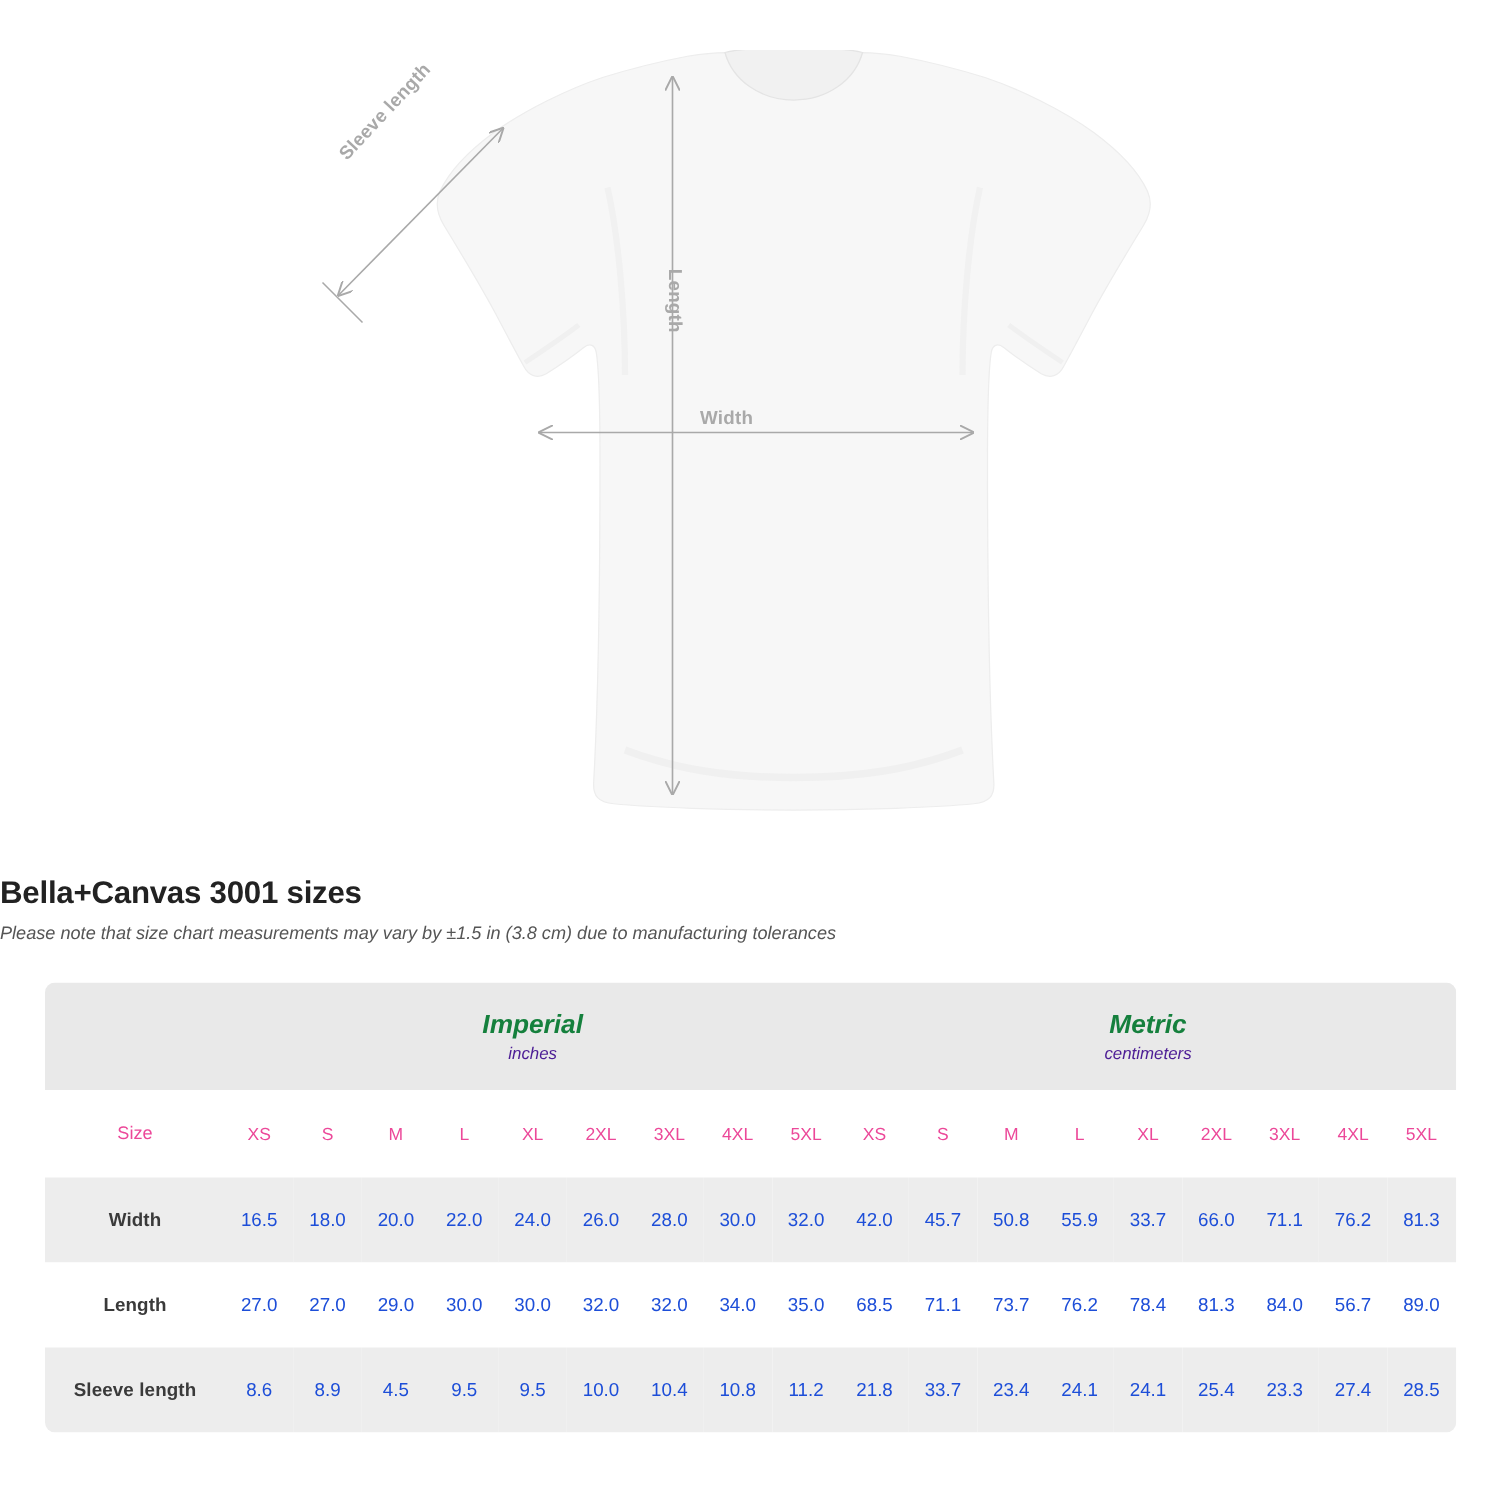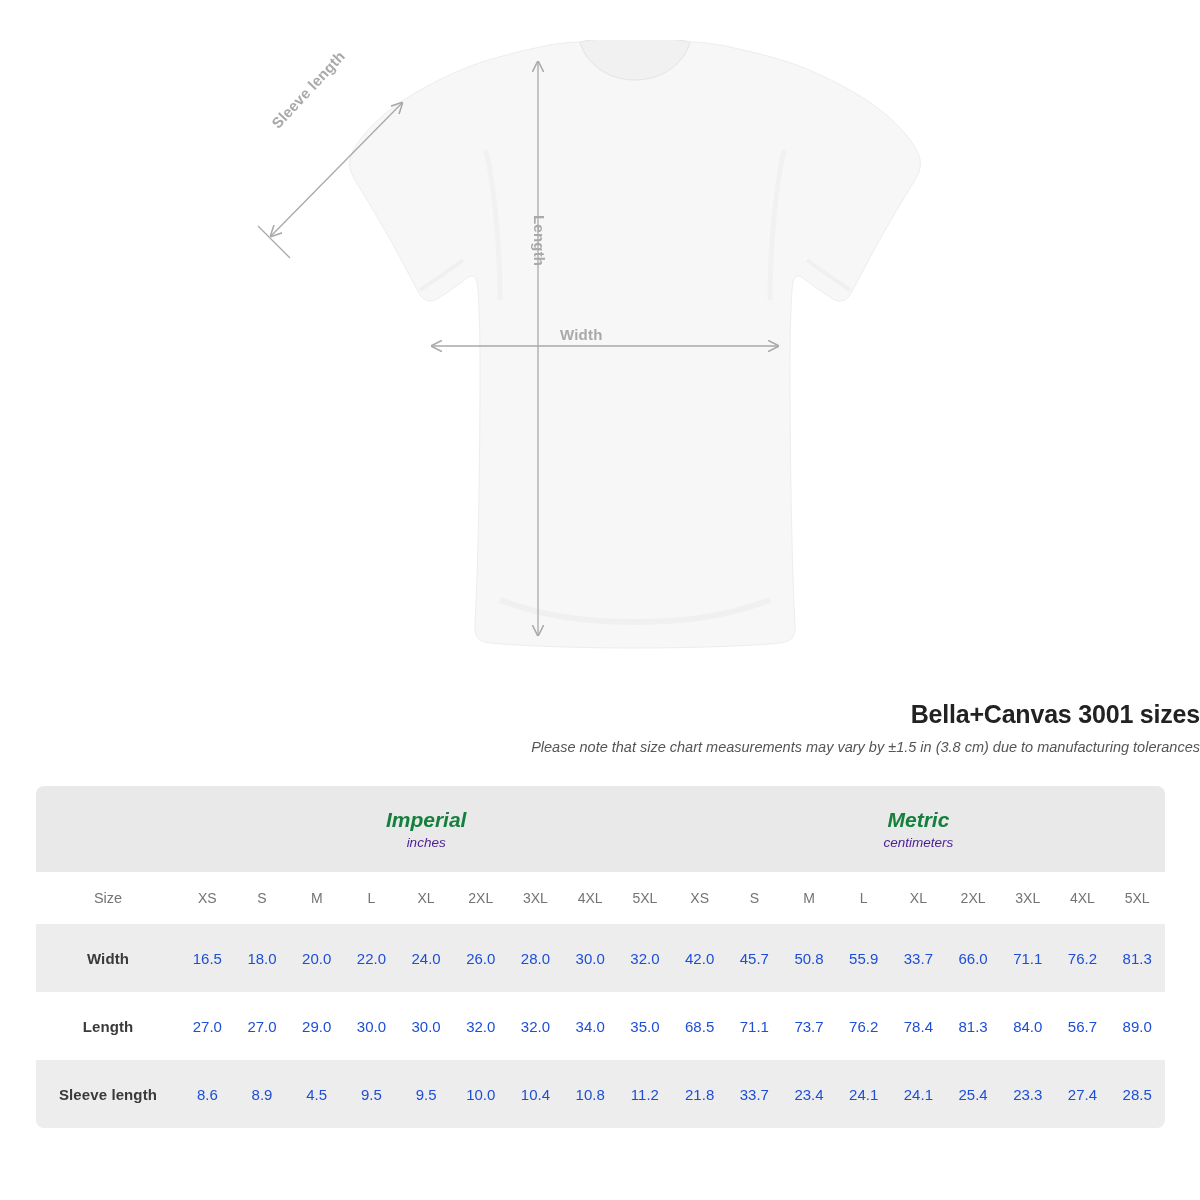--- a/index.html
+++ b/index.html
@@ -66,35 +66,34 @@
     left: 560px;
     top: 326px;
   }
 
   
   .title-block {
     position: absolute;
     top: 700px;
     left: 0;
     width: 1200px;
-    text-align: right;
+    text-align: left;
   }
   .chart-title {
     font-size: 25px;
     font-weight: bold;
     color: #222222;
     margin: 0 0 10px 0;
     letter-spacing: -0.2px;
   }
   .chart-note {
     font-size: 14.5px;
     font-style: italic;
     color: #555555;
     margin: 0;
-    padding-left: 47px;
   }
 
   
   .table-wrap {
     position: absolute;
     top: 786px;
     left: 36px;
     width: 1128px;
   }
   table.size-table {
@@ -129,24 +128,24 @@
   }
   .sys-unit {
     font-size: 13.5px;
     font-style: italic;
     color: #4c1d95;
     margin-top: 3px;
   }
 
   
   .size-row td {
-    height: 52px;
+    height: 70px;
     font-size: 14px;
     font-weight: bold;
-    color: #737373;
+    color: #ec4899;
     background: #ffffff;
     border-top: 1px solid #e2e2e2;
     border-left: 1px solid #e2e2e2;
   }
   .size-row td:first-child {
     border-left: 0;
     font-size: 14.5px;
   }
 
   

